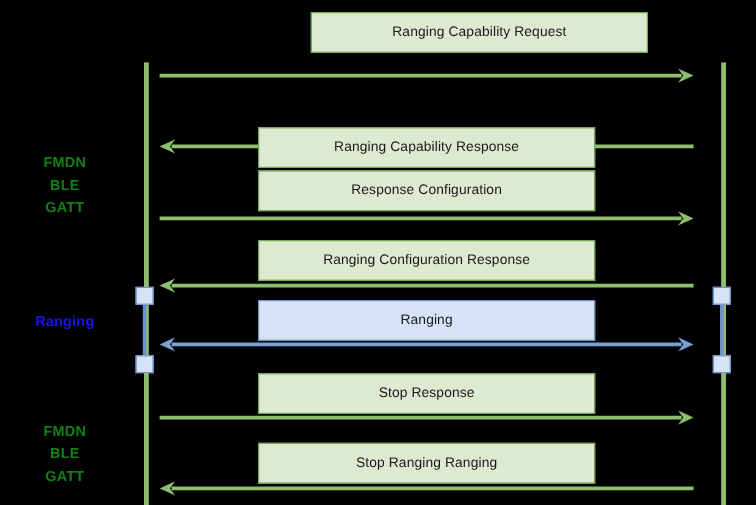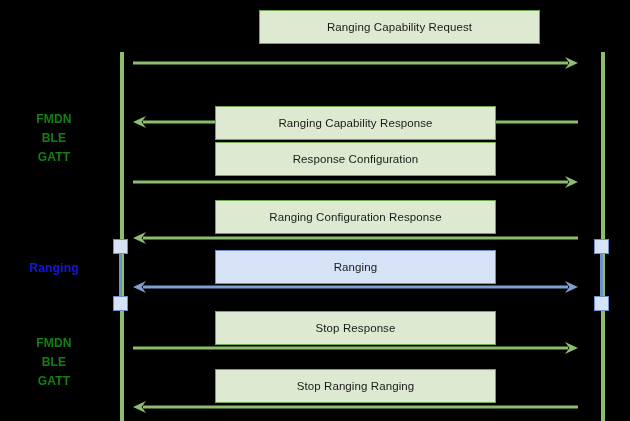--- a/index.html
+++ b/index.html
@@ -76,21 +76,21 @@
   .phase-label {
     position: absolute;
     left: 0;
     width: 108px;
     text-align: center;
     font-size: 12px;
     font-weight: bold;
     line-height: 19px;
     letter-spacing: 0.2px;
   }
-  .phase-label.green { color: #128012; }
+  .phase-label.green { color: #128012; margin-top: 16px; }
   .phase-label.blue  { color: #1515E6; }
   .phase-label span { display: block; }
 </style>
 </head>
 <body>
 
 <div id="canvas">
 
   <div class="lifeline" id="ll-left" style="left: 120px; top: 52px; height: 369px; background: rgb(140, 190, 110);"></div>
   <div class="lifeline" id="ll-right" style="left: 601px; top: 52px; height: 369px; background: rgb(140, 190, 110);"></div>

